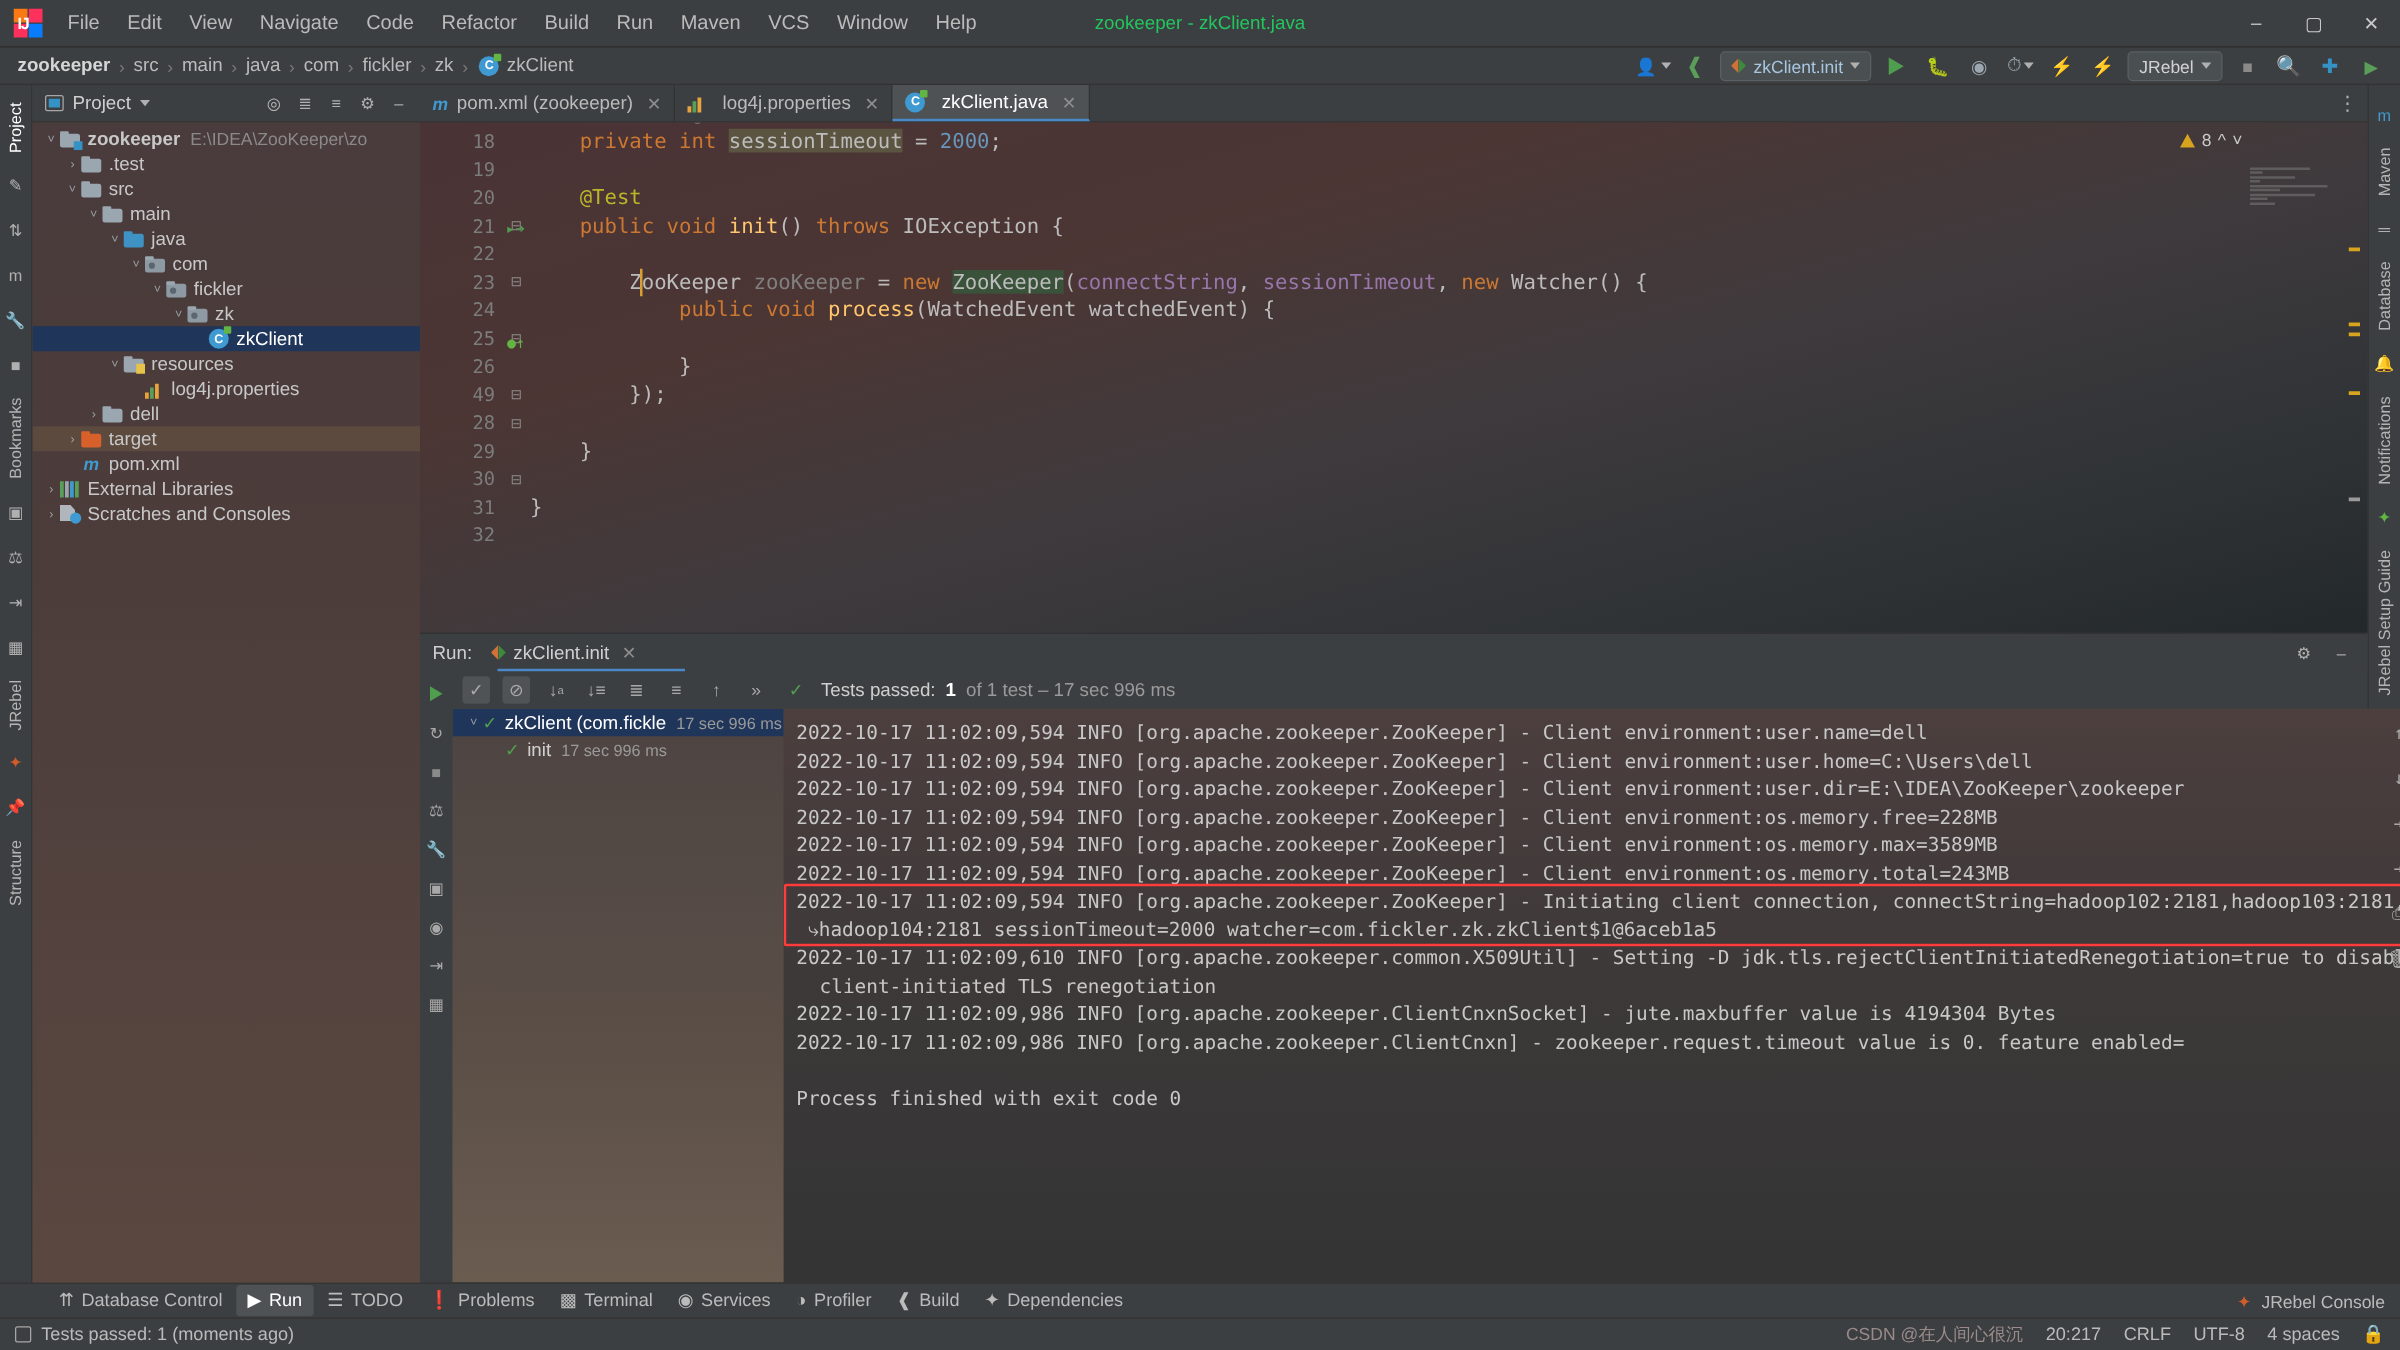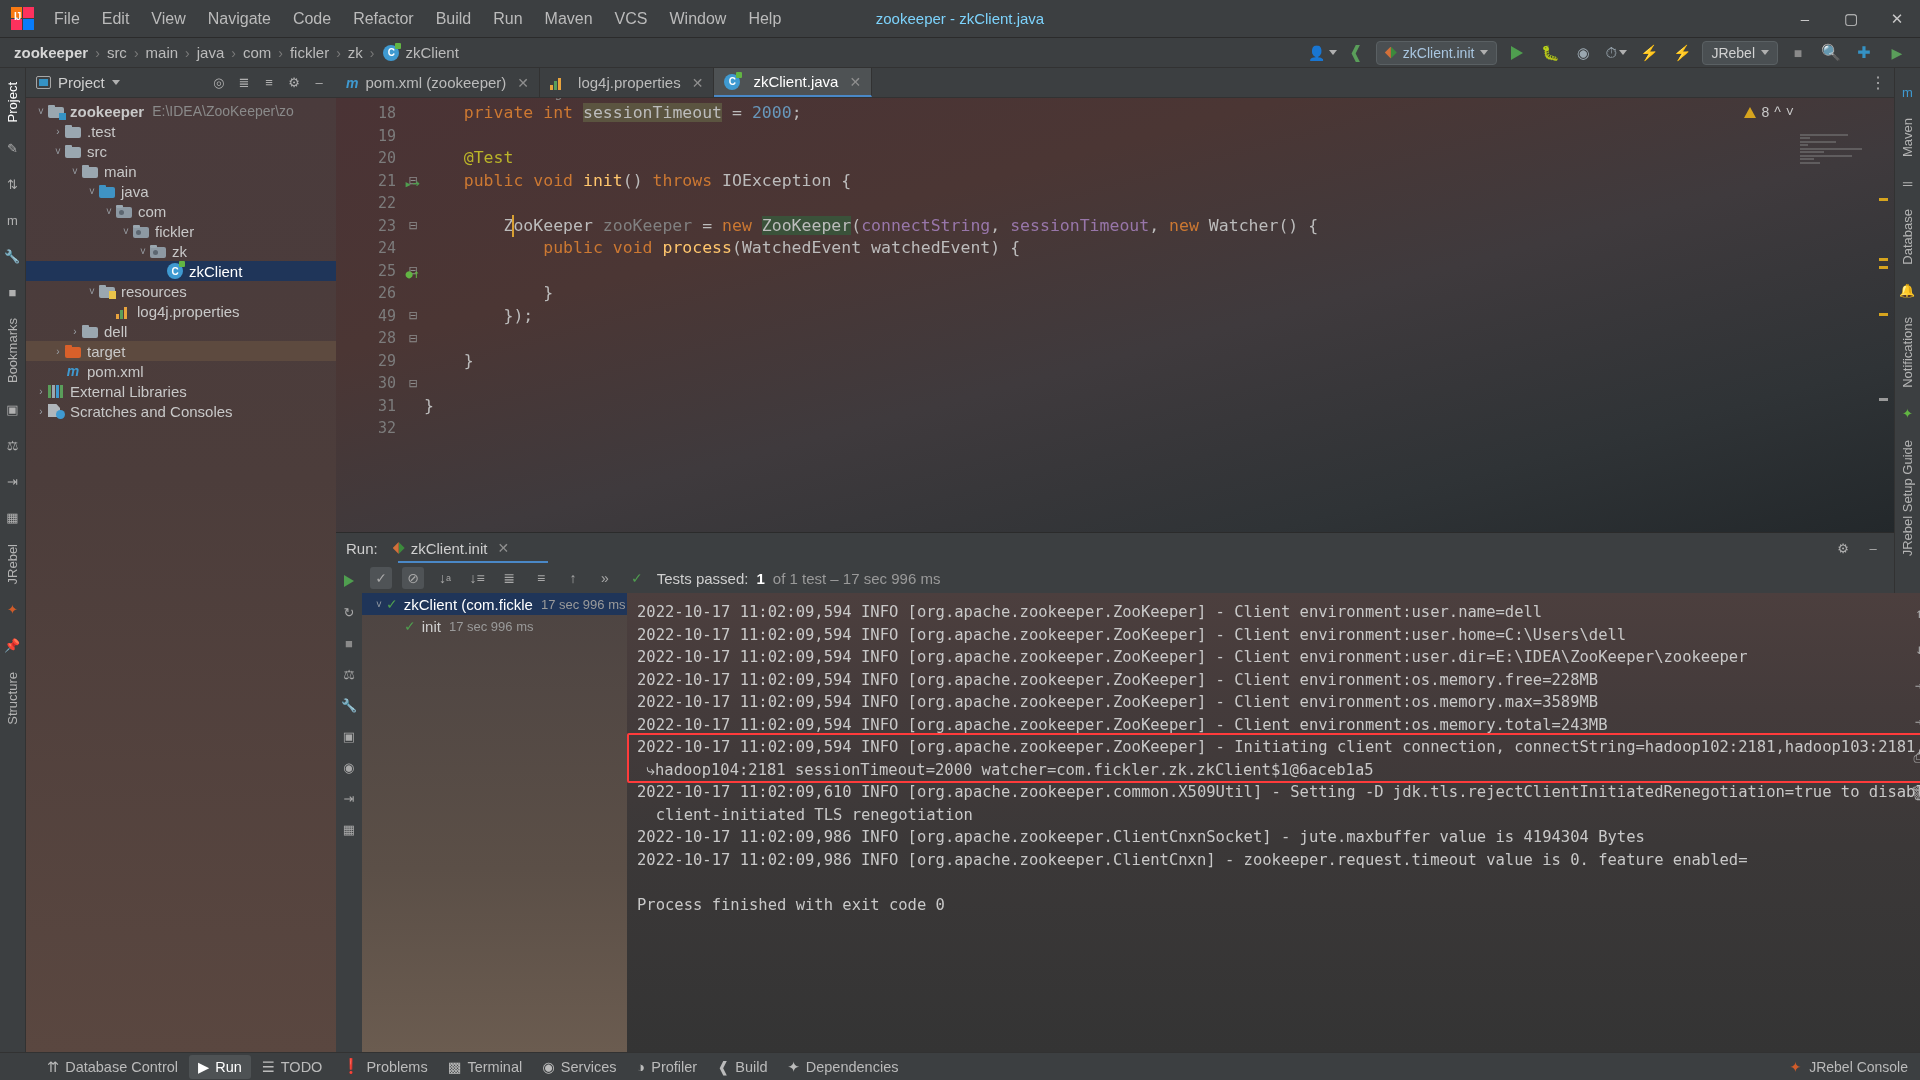--- a/index.html
+++ b/index.html
@@ -17,24 +17,24 @@
   .titlebar{
     height:38px; background:#3c3f41; display:flex; align-items:center;
     border-bottom:1px solid #2b2b2b; position:relative; flex:0 0 38px;
   }
   .ij-logo{ width:26px;height:26px;margin:0 8px 0 10px; position:relative; flex:0 0 26px;}
   .ij-logo .q{position:absolute;width:11px;height:11px;}
   .ij-logo .q1{left:1px;top:1px;background:#f97a12;}
   .ij-logo .q2{left:13px;top:1px;background:#fe315d;}
   .ij-logo .q3{left:1px;top:13px;background:#fe315d;}
   .ij-logo .q4{left:13px;top:13px;background:#087cfa;}
-  .ij-logo .ijtext{position:absolute;left:4px;top:5px;color:#fff;font-size:10px;font-weight:bold;letter-spacing:-1px;z-index:3;}
+  .ij-logo .ijtext{position:absolute;left:4px;top:5px;color:#fff;font-size:13px;font-weight:bold;letter-spacing:-1px;z-index:3;}
   .menubar{ display:flex; align-items:center; gap:2px; }
   .menu-item{ padding:5px 10px; font-size:16px; color:#bbbbbb; border-radius:3px; cursor:default; white-space:nowrap;}
-  .win-title{ position:absolute; left:0; right:0; text-align:center; font-size:15px; color:#7dd3fc; pointer-events:none;}
+  .win-title{ position:absolute; left:0; right:0; text-align:center; font-size:15px; color:#22c55e; pointer-events:none;}
   .win-ctrls{ margin-left:auto; display:flex; align-items:center; height:38px;}
   .win-btn{ width:46px; height:38px; display:flex; align-items:center; justify-content:center; color:#c8c8c8; font-size:15px;}
 
   
   .navbar{
     height:30px; background:#3c3f41; display:flex; align-items:center;
     padding-left:14px; font-size:15px; flex:0 0 30px; border-bottom:1px solid #323232;
   }
   .crumb{ color:#bbbbbb; display:flex; align-items:center; white-space:nowrap;}
   .crumb.bold{ font-weight:bold; color:#d6d6d6;}
@@ -680,13 +680,25 @@
     <div class="tw-item">
         <span>✦</span>
         <span>Dependencies</span>
       </div>
     <div class="tw-right">
       <span style="color:#d05c2a">✦</span>
       <span>JRebel Console</span>
     </div>
   </div>
 
+  <div class="statusbar">
+    <span class="icon-sq" style="margin-right:8px"></span>
+    <span>Tests passed: 1 (moments ago)</span>
+    <div class="sb-right">
+      <span class="watermark">CSDN @在人间心很沉</span>
+      <span>20:217</span>
+      <span>CRLF</span>
+      <span>UTF-8</span>
+      <span>4 spaces</span>
+      <span>🔒</span>
+    </div>
+  </div>
 </div>
 
 </body></html>

